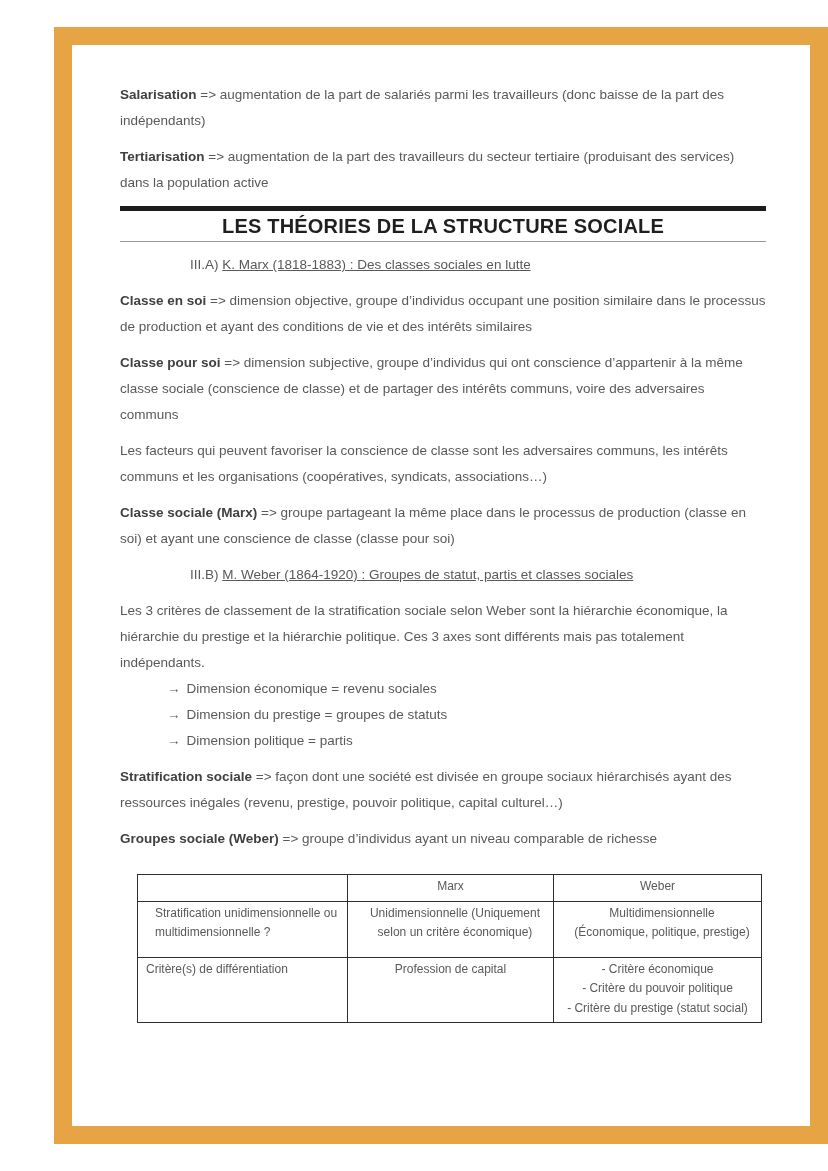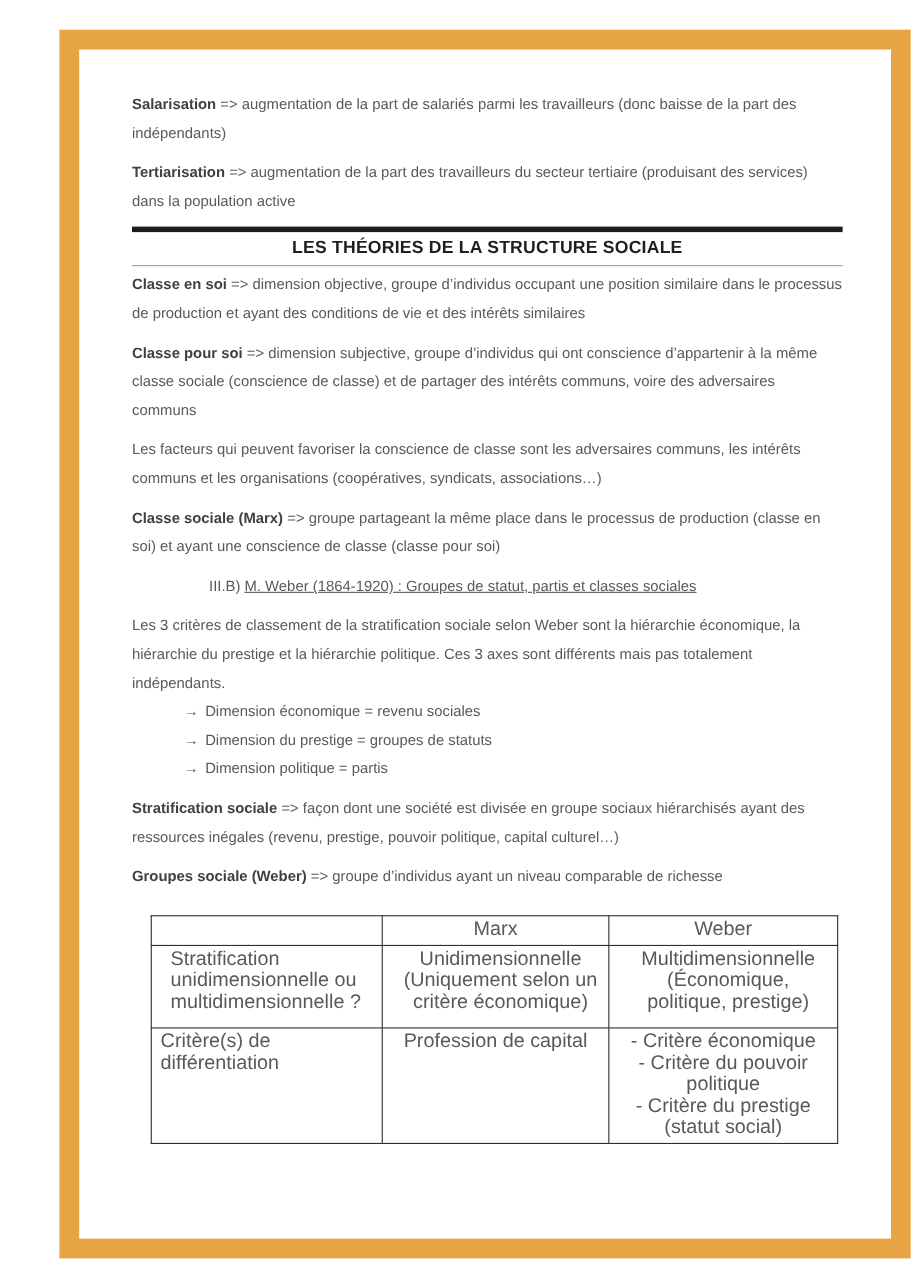--- a/index.html
+++ b/index.html
@@ -25,38 +25,38 @@
   }
   p.def, p.plain { margin: 0 0 10px 0; }
   p strong { color: #404040; font-weight: bold; }
 
   .section-header { margin: 0 0 4px 0; }
   .rule-thick { height: 5px; background: #1c1c1c; }
   .section-title {
     text-align: center;
     font-weight: bold;
     color: #1f1f1f;
-    font-size: 16px;
+    font-size: 20px;
     line-height: 30px;
     letter-spacing: 0.2px;
   }
   .rule-thin { border-top: 1.5px solid #9a9a9a; margin-bottom: 4px; }
 
   .subheading { margin: 10px 0 10px 0; padding-left: 70px; }
   .subheading .underlined { text-decoration: underline; }
 
   .arrows { margin: 0 0 10px 0; }
   .arrow-line { padding-left: 47px; }
   .arrow-line .glyph { margin-right: 6px; }
 
   table.cmp {
     border-collapse: collapse;
     margin: 22px 0 0 17px;
     width: 624px;
-    font-size: 18px;
+    font-size: 12px;
     line-height: 19.5px;
     color: #595959;
     table-layout: fixed;
   }
   table.cmp th, table.cmp td {
     border: 1.5px solid #2e2e2e;
     padding: 2px 8px 4px 8px;
     text-align: center;
     vertical-align: top;
     font-weight: normal;
@@ -76,20 +76,21 @@
     <p class="def"><strong>Salarisation</strong> <span>=&gt; augmentation de la part de salariés parmi les travailleurs (donc baisse de la part des indépendants)</span></p>
 
     <p class="def"><strong>Tertiarisation</strong> <span>=&gt; augmentation de la part des travailleurs du secteur tertiaire (produisant des services) dans la population active</span></p>
 
     <div class="section-header">
       <div class="rule-thick"></div>
       <div class="section-title">LES THÉORIES DE LA STRUCTURE SOCIALE</div>
       <div class="rule-thin"></div>
     </div>
 
+    <div class="subheading"><span>III.A) </span><span class="underlined">K. Marx (1818-1883) : Des classes sociales en lutte</span></div>
 
     <p class="def"><strong>Classe en soi</strong> <span>=&gt; dimension objective, groupe d’individus occupant une position similaire dans le processus de production et ayant des conditions de vie et des intérêts similaires</span></p>
 
     <p class="def"><strong>Classe pour soi</strong> <span>=&gt; dimension subjective, groupe d’individus qui ont conscience d’appartenir à la même classe sociale (conscience de classe) et de partager des intérêts communs, voire des adversaires communs</span></p>
 
 
     <p class="plain">Les facteurs qui peuvent favoriser la conscience de classe sont les adversaires communs, les intérêts communs et les organisations (coopératives, syndicats, associations…)</p>
 
     <p class="def"><strong>Classe sociale (Marx)</strong> <span>=&gt; groupe partageant la même place dans le processus de production (classe en soi) et ayant une conscience de classe (classe pour soi)</span></p>
 

